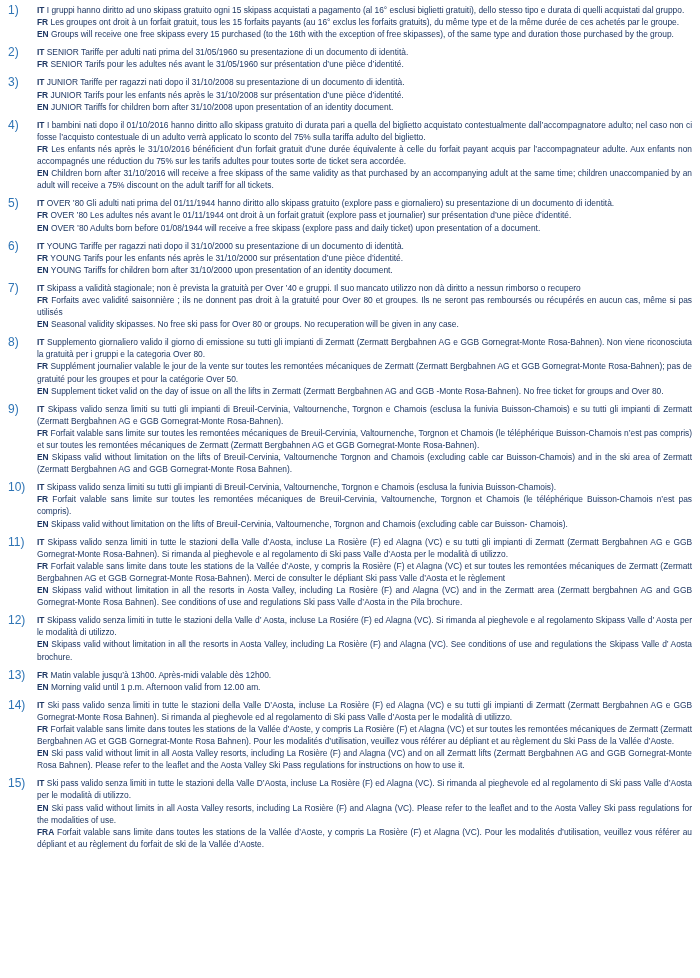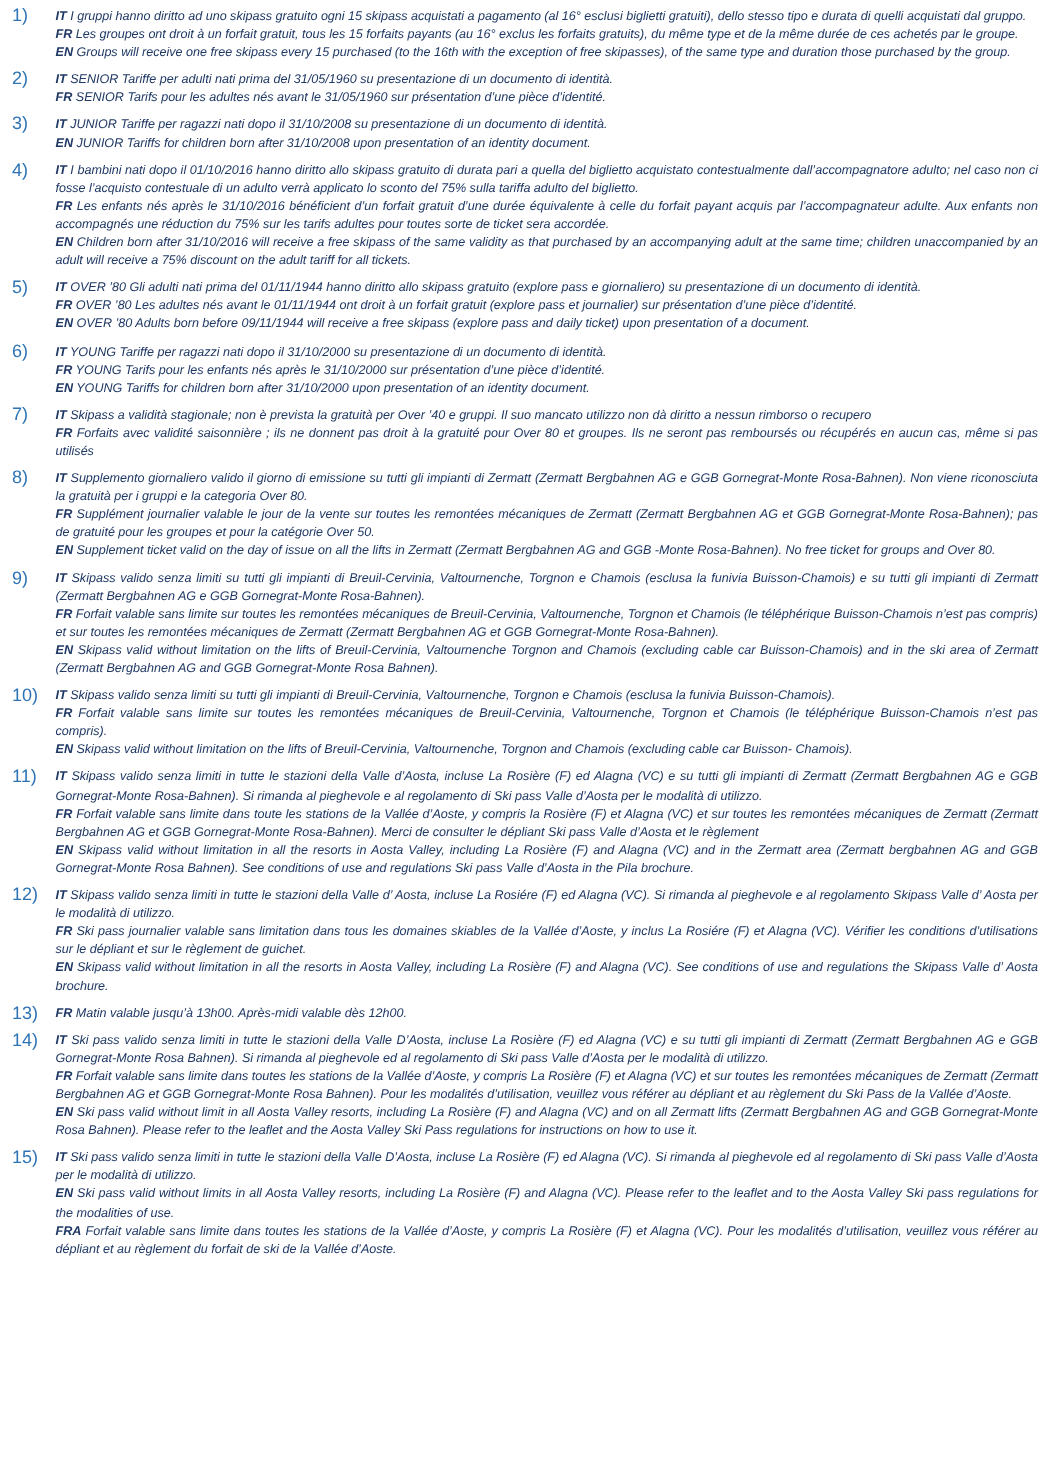--- a/index.html
+++ b/index.html
@@ -31,21 +31,20 @@
   .body {
     flex: 1;
     min-width: 0;
   }
   .seg {
     margin: 0;
     font-size: 8.4px;
     line-height: 12.1px;
     color: #1f3864;
     text-align: justify;
-    font-style: italic;
   }
   .seg b {
     font-weight: bold;
   }
 </style>
 </head>
 <body>
 
 <div class="page">
   <div>
@@ -63,56 +62,58 @@
     <div class="body">
           <p class="seg"><b>IT</b> <span>SENIOR Tariffe per adulti nati prima del 31/05/1960 su presentazione di un documento di identità.</span></p>
           <p class="seg"><b>FR</b> <span>SENIOR Tarifs pour les adultes nés avant le 31/05/1960 sur présentation d’une pièce d’identité.</span></p>
         </div>
   </div>
 
   <div class="item">
     <div class="num">3)</div>
     <div class="body">
           <p class="seg"><b>IT</b> <span>JUNIOR Tariffe per ragazzi nati dopo il 31/10/2008 su presentazione di un documento di identità.</span></p>
+          <p class="seg"><b>FR</b> <span>JUNIOR Tarifs pour les enfants nés après le 31/10/2008 sur présentation d’une pièce d’identité.</span></p>
           <p class="seg"><b>EN</b> <span>JUNIOR Tariffs for children born after 31/10/2008 upon presentation of an identity document.</span></p>
         </div>
   </div>
 
   <div class="item">
     <div class="num">4)</div>
     <div class="body">
           <p class="seg"><b>IT</b> <span>I bambini nati dopo il 01/10/2016 hanno diritto allo skipass gratuito di durata pari a quella del biglietto acquistato contestualmente dall’accompagnatore adulto; nel caso non ci fosse l’acquisto contestuale di un adulto verrà applicato lo sconto del 75% sulla tariffa adulto del biglietto.</span></p>
           <p class="seg"><b>FR</b> <span>Les enfants nés après le 31/10/2016 bénéficient d’un forfait gratuit d’une durée équivalente à celle du forfait payant acquis par l’accompagnateur adulte. Aux enfants non accompagnés une réduction du 75% sur les tarifs adultes pour toutes sorte de ticket sera accordée.</span></p>
           <p class="seg"><b>EN</b> <span>Children born after 31/10/2016 will receive a free skipass of the same validity as that purchased by an accompanying adult at the same time; children unaccompanied by an adult will receive a 75% discount on the adult tariff for all tickets.</span></p>
         </div>
   </div>
 
   <div class="item">
     <div class="num">5)</div>
     <div class="body">
           <p class="seg"><b>IT</b> <span>OVER ’80 Gli adulti nati prima del 01/11/1944 hanno diritto allo skipass gratuito (explore pass e giornaliero) su presentazione di un documento di identità.</span></p>
           <p class="seg"><b>FR</b> <span>OVER ’80 Les adultes nés avant le 01/11/1944 ont droit à un forfait gratuit (explore pass et journalier) sur présentation d’une pièce d’identité.</span></p>
-          <p class="seg"><b>EN</b> <span>OVER ’80 Adults born before 09/11/1944 will receive a free skipass (explore pass and daily ticket) upon presentation of a document.</span></p>
+          <p class="seg"><b>EN</b> <span>OVER ’80 Adults born before 01/08/1944 will receive a free skipass (explore pass and daily ticket) upon presentation of a document.</span></p>
         </div>
   </div>
 
   <div class="item">
     <div class="num">6)</div>
     <div class="body">
           <p class="seg"><b>IT</b> <span>YOUNG Tariffe per ragazzi nati dopo il 31/10/2000 su presentazione di un documento di identità.</span></p>
           <p class="seg"><b>FR</b> <span>YOUNG Tarifs pour les enfants nés après le 31/10/2000 sur présentation d’une pièce d’identité.</span></p>
           <p class="seg"><b>EN</b> <span>YOUNG Tariffs for children born after 31/10/2000 upon presentation of an identity document.</span></p>
         </div>
   </div>
 
   <div class="item">
     <div class="num">7)</div>
     <div class="body">
           <p class="seg"><b>IT</b> <span>Skipass a validità stagionale; non è prevista la gratuità per Over ’40 e gruppi. Il suo mancato utilizzo non dà diritto a nessun rimborso o recupero</span></p>
           <p class="seg"><b>FR</b> <span>Forfaits avec validité saisonnière ; ils ne donnent pas droit à la gratuité pour Over 80 et groupes. Ils ne seront pas remboursés ou récupérés en aucun cas, même si pas utilisés</span></p>
+          <p class="seg"><b>EN</b> <span>Seasonal validity skipasses. No free ski pass for Over 80 or groups. No recuperation will be given in any case.</span></p>
         </div>
   </div>
 
   <div class="item">
     <div class="num">8)</div>
     <div class="body">
           <p class="seg"><b>IT</b> <span>Supplemento giornaliero valido il giorno di emissione su tutti gli impianti di Zermatt (Zermatt Bergbahnen AG e GGB Gornegrat-Monte Rosa-Bahnen). Non viene riconosciuta la gratuità per i gruppi e la categoria Over 80.</span></p>
           <p class="seg"><b>FR</b> <span>Supplément journalier valable le jour de la vente sur toutes les remontées mécaniques de Zermatt (Zermatt Bergbahnen AG et GGB Gornegrat-Monte Rosa-Bahnen); pas de gratuité pour les groupes et pour la catégorie Over 50.</span></p>
           <p class="seg"><b>EN</b> <span>Supplement ticket valid on the day of issue on all the lifts in Zermatt (Zermatt Bergbahnen AG and GGB -Monte Rosa-Bahnen). No free ticket for groups and Over 80.</span></p>
         </div>
@@ -142,29 +143,29 @@
           <p class="seg"><b>IT</b> <span>Skipass valido senza limiti in tutte le stazioni della Valle d’Aosta, incluse La Rosière (F) ed Alagna (VC) e su tutti gli impianti di Zermatt (Zermatt Bergbahnen AG e GGB Gornegrat-Monte Rosa-Bahnen). Si rimanda al pieghevole e al regolamento di Ski pass Valle d’Aosta per le modalità di utilizzo.</span></p>
           <p class="seg"><b>FR</b> <span>Forfait valable sans limite dans toute les stations de la Vallée d’Aoste, y compris la Rosière (F) et Alagna (VC) et sur toutes les remontées mécaniques de Zermatt (Zermatt Bergbahnen AG et GGB Gornegrat-Monte Rosa-Bahnen). Merci de consulter le dépliant Ski pass Valle d’Aosta et le règlement</span></p>
           <p class="seg"><b>EN</b> <span>Skipass valid without limitation in all the resorts in Aosta Valley, including La Rosière (F) and Alagna (VC) and in the Zermatt area (Zermatt bergbahnen AG and GGB Gornegrat-Monte Rosa Bahnen). See conditions of use and regulations Ski pass Valle d’Aosta in the Pila brochure.</span></p>
         </div>
   </div>
 
   <div class="item">
     <div class="num">12)</div>
     <div class="body">
           <p class="seg"><b>IT</b> <span>Skipass valido senza limiti in tutte le stazioni della Valle d’ Aosta, incluse La Rosiére (F) ed Alagna (VC). Si rimanda al pieghevole e al regolamento Skipass Valle d’ Aosta per le modalità di utilizzo.</span></p>
-          <p class="seg"><b>FR</b> <span>Ski pass journalier valable sans limitation dans tous les domaines skiables de la Vallée d’Aoste, y inclus La Rosiére (F) et Alagna (VC). Vérifier les conditions d’utilisations sur le dépliant et sur le règlement de guichet.</span></p>
           <p class="seg"><b>EN</b> <span>Skipass valid without limitation in all the resorts in Aosta Valley, including La Rosière (F) and Alagna (VC). See conditions of use and regulations the Skipass Valle d’ Aosta brochure.</span></p>
         </div>
   </div>
 
   <div class="item">
     <div class="num">13)</div>
     <div class="body">
           <p class="seg"><b>FR</b> <span>Matin valable jusqu’à 13h00. Après-midi valable dès 12h00.</span></p>
+          <p class="seg"><b>EN</b> <span>Morning valid until 1 p.m. Afternoon valid from 12.00 am.</span></p>
         </div>
   </div>
 
   <div class="item">
     <div class="num">14)</div>
     <div class="body">
           <p class="seg"><b>IT</b> <span>Ski pass valido senza limiti in tutte le stazioni della Valle D’Aosta, incluse La Rosière (F) ed Alagna (VC) e su tutti gli impianti di Zermatt (Zermatt Bergbahnen AG e GGB Gornegrat-Monte Rosa Bahnen). Si rimanda al pieghevole ed al regolamento di Ski pass Valle d’Aosta per le modalità di utilizzo.</span></p>
           <p class="seg"><b>FR</b> <span>Forfait valable sans limite dans toutes les stations de la Vallée d’Aoste, y compris La Rosière (F) et Alagna (VC) et sur toutes les remontées mécaniques de Zermatt (Zermatt Bergbahnen AG et GGB Gornegrat-Monte Rosa Bahnen). Pour les modalités d’utilisation, veuillez vous référer au dépliant et au règlement du Ski Pass de la Vallée d’Aoste.</span></p>
           <p class="seg"><b>EN</b> <span>Ski pass valid without limit in all Aosta Valley resorts, including La Rosière (F) and Alagna (VC) and on all Zermatt lifts (Zermatt Bergbahnen AG and GGB Gornegrat-Monte Rosa Bahnen). Please refer to the leaflet and the Aosta Valley Ski Pass regulations for instructions on how to use it.</span></p>
         </div>

